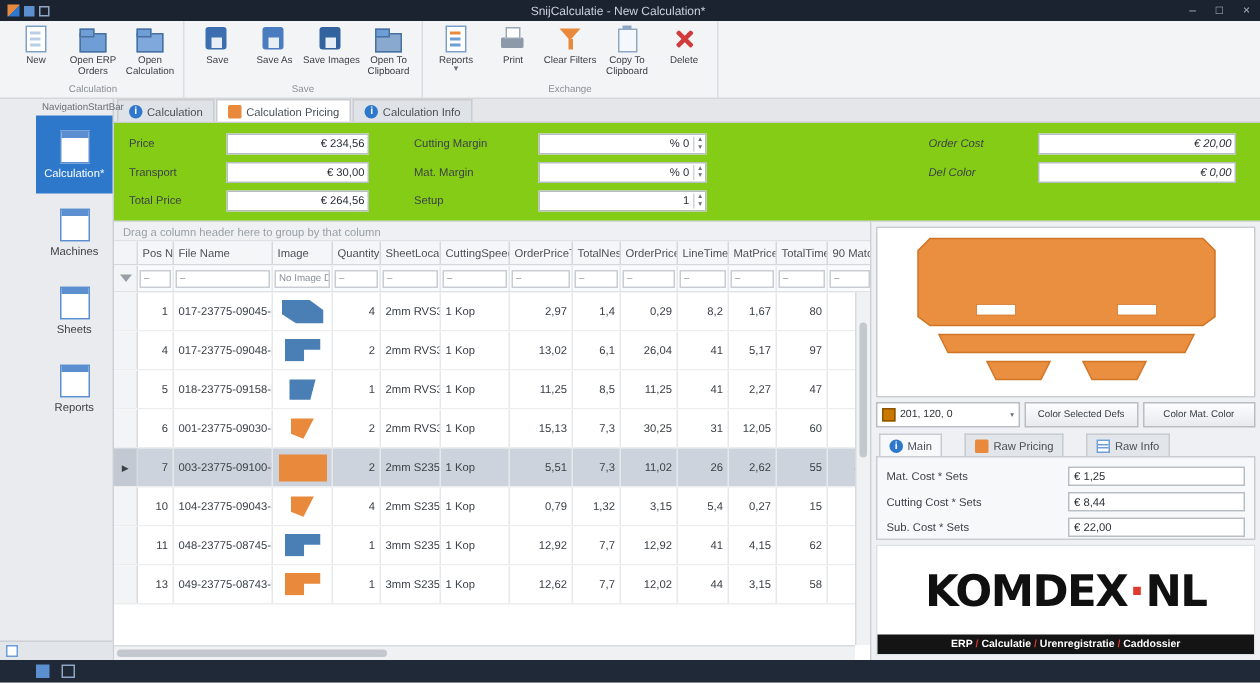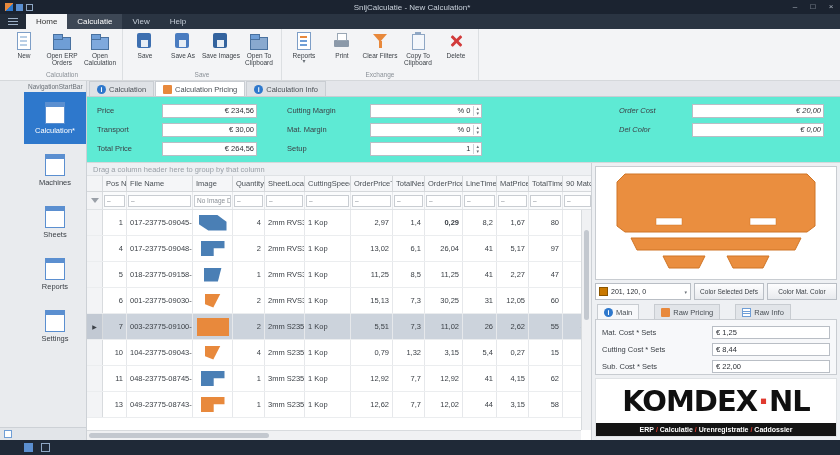--- a/index.html
+++ b/index.html
@@ -53,21 +53,21 @@
   .clear-filters-icon::before{content:'';position:absolute;left:3px;top:2px;border-left:7px solid transparent;border-right:7px solid transparent;border-top:8px solid #e8893c;}
   .clear-filters-icon::after{content:'';position:absolute;left:9px;top:9px;width:3px;height:7px;background:#e8893c;}
   .copy-clipboard-icon::before{content:'';position:absolute;left:4px;top:2px;width:11px;height:14px;background:#f4f7fb;border:1px solid #8fa7c4;}
   .copy-clipboard-icon::after{content:'';position:absolute;left:7px;top:0;width:6px;height:3px;background:#8fa7c4;}
   .delete-icon::before,.delete-icon::after{content:'';position:absolute;left:9px;top:2px;width:3px;height:14px;background:#d23b3b;border-radius:1px;}
   .delete-icon::before{transform:rotate(45deg);}
   .delete-icon::after{transform:rotate(-45deg);}
 
   
   .bodyrow{flex:1;display:flex;min-height:0;}
-  .sidebar{width:87px;background:#e9ebee;border-right:1px solid #cdd1d6;position:relative;flex:0 0 auto;padding-left:24px;}
+  .sidebar{width:76px;background:#e9ebee;border-right:1px solid #cdd1d6;position:relative;flex:0 0 auto;padding-left:24px;}
   .side-header{font-size:6.5px;color:#6a7077;padding:2px 4px;}
   .side-item{height:52px;display:flex;flex-direction:column;align-items:center;justify-content:center;gap:2px;color:#3c4147;font-size:7.5px;}
   .side-item.active{background:#2e78cc;color:#fff;}
   .ic-doc{width:20px;height:22px;background:#fff;border:1px solid #5b8fd0;position:relative;display:block;}
   .ic-doc::before{content:'';position:absolute;left:0;right:0;top:0;height:4px;background:#5b8fd0;}
   .side-bottom{position:absolute;left:0;right:0;bottom:0;height:13px;border-top:1px solid #cdd1d6;display:flex;align-items:center;padding-left:4px;gap:4px;background:#e2e5e9;}
   .sb-mini{width:8px;height:8px;background:#fff;border:1px solid #6f9ed6;}
 
   .main{flex:1;display:flex;flex-direction:column;min-width:0;}
 
@@ -76,21 +76,21 @@
   .doc-tab{height:15px;display:flex;align-items:center;gap:3px;padding:0 7px;font-size:7.5px;background:#dfe2e6;border:1px solid #c9cdd2;border-bottom:none;color:#4a5056;white-space:nowrap;}
   .doc-tab.active{background:#fff;}
   .mini{display:inline-block;flex:0 0 auto;}
   .info-icon{width:9px;height:9px;border-radius:50%;background:#2e78cc;position:relative;}
   .info-icon::before{content:'i';position:absolute;left:0;right:0;top:0;color:#fff;font-size:7px;line-height:9px;text-align:center;font-weight:bold;}
   .pricing-icon{width:9px;height:9px;background:#e8893c;border-radius:1px;}
   .grid-icon{width:9px;height:9px;background:#fff;border:1px solid #6f9ed6;position:relative;}
   .grid-icon::before{content:'';position:absolute;left:0;right:0;top:2px;height:1px;background:#6f9ed6;box-shadow:0 2px 0 #6f9ed6;}
 
   
-  .form-panel{height:66px;background:#5eead4;border-bottom:1px solid #d5d8db;display:flex;padding:6px 10px 0;flex:0 0 auto;}
+  .form-panel{height:66px;background:#84cc16;border-bottom:1px solid #d5d8db;display:flex;padding:6px 10px 0;flex:0 0 auto;}
   .fcol{display:flex;flex-direction:column;gap:4px;}
   .fcol:nth-child(1){width:160px;}
   .fcol:nth-child(2){width:195px;margin-left:30px;}
   .fcol:nth-child(3){width:205px;margin-left:auto;margin-right:6px;font-style:italic;}
   .frow{display:flex;align-items:center;height:15px;}
   .flabel{flex:1;font-size:7.5px;color:#3c4147;}
   .fbox{width:95px;height:14px;background:#fff;border:1px solid #b9bec5;display:flex;align-items:center;justify-content:flex-end;padding:0 2px;font-size:7.5px;color:#2c3036;}
   .fcol:nth-child(2) .fbox{width:112px;}
   .fcol:nth-child(3) .fbox{width:132px;}
   .fval{white-space:nowrap;}
@@ -168,39 +168,20 @@
       <span class="tb-sq2"></span>
     </div>
     <div class="tb-title">SnijCalculatie - New Calculation*</div>
     <div class="tb-controls">
       <span class="tb-btn">–</span>
       <span class="tb-btn">□</span>
       <span class="tb-btn">×</span>
     </div>
   </div>
 
-  <div class="menubar">
-    <div class="app-btn">
-      <span class="app-glyph"></span>
-    </div>
-    <div id="menu-tabs" style="display:flex;">
-        <div class="menu-tab active">
-          <span>Home</span>
-        </div>
-        <div class="menu-tab emphasis">
-          <span>Calculatie</span>
-        </div>
-        <div class="menu-tab">
-          <span>View</span>
-        </div>
-        <div class="menu-tab">
-          <span>Help</span>
-        </div>
-      </div>
-  </div>
 
   <div class="ribbon">
     <div id="ribbon-groups" style="display:flex;">
         <div class="ribbon-group">
           <div class="rg-row">
             <div class="rbtn">
               <span class="ric new-document-icon"></span>
               <span class="rlbl">New</span>
             </div>
             <div class="rbtn">
@@ -277,24 +258,20 @@
             <span class="ic-doc"></span>
             <span class="side-label">Machines</span>
           </div>
           <div class="side-item">
             <span class="ic-doc"></span>
             <span class="side-label">Sheets</span>
           </div>
           <div class="side-item">
             <span class="ic-doc"></span>
             <span class="side-label">Reports</span>
-          </div>
-          <div class="side-item">
-            <span class="ic-doc"></span>
-            <span class="side-label">Settings</span>
           </div>
         </div>
       <div class="side-bottom">
         <span class="sb-mini"></span>
       </div>
     </div>
 
     <div class="main">
 
       <div class="doc-tabs" id="doc-tabs">
@@ -479,21 +456,21 @@
                 <div class="gcell num" style="width: 24px;">1</div>
                 <div class="gcell txt" style="width: 66px;">017-23775-09045-PLAT...</div>
                 <div class="gcell imgc" style="width: 40px;">
                   <span class="thumb shape-a" style="background: rgb(74, 127, 181);"></span>
                 </div>
                 <div class="gcell num" style="width: 32px;">4</div>
                 <div class="gcell txt" style="width: 40px;">2mm RVS304</div>
                 <div class="gcell txt" style="width: 46px;">1 Kop</div>
                 <div class="gcell num" style="width: 42px;">2,97</div>
                 <div class="gcell num" style="width: 32px;">1,4</div>
-                <div class="gcell num" style="width: 38px; font-weight: bold;">0,29</div>
+                <div class="gcell num" style="width: 38px;">0,29</div>
                 <div class="gcell num" style="width: 34px;">8,2</div>
                 <div class="gcell num" style="width: 32px;">1,67</div>
                 <div class="gcell num" style="width: 34px;">80</div>
                 <div class="gcell num" style="width: 30px;">12</div>
               </div>
               <div class="grow">
                 <div class="gcell ind rind"></div>
                 <div class="gcell num" style="width: 24px;">4</div>
                 <div class="gcell txt" style="width: 66px;">017-23775-09048-PLAT...</div>
                 <div class="gcell imgc" style="width: 40px;">

